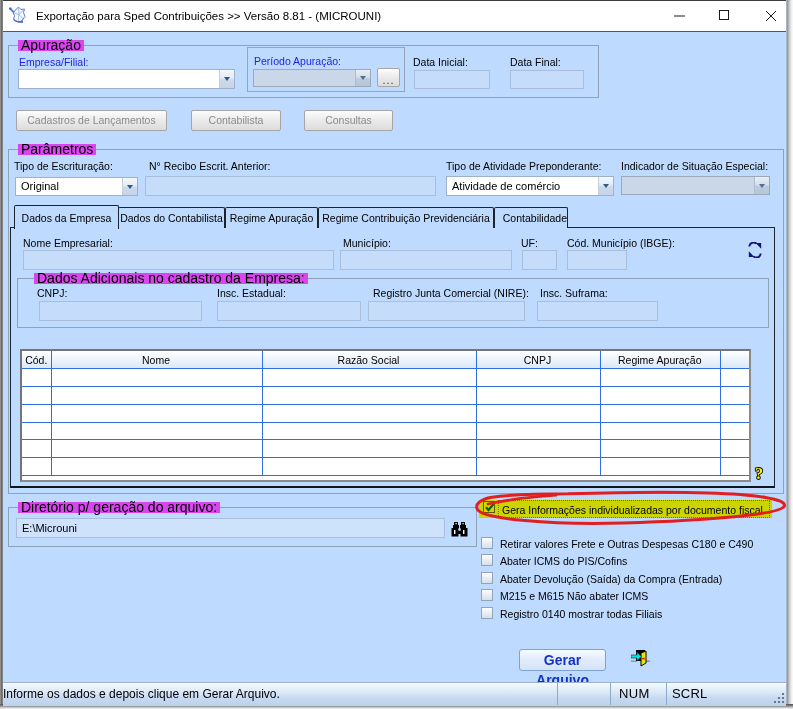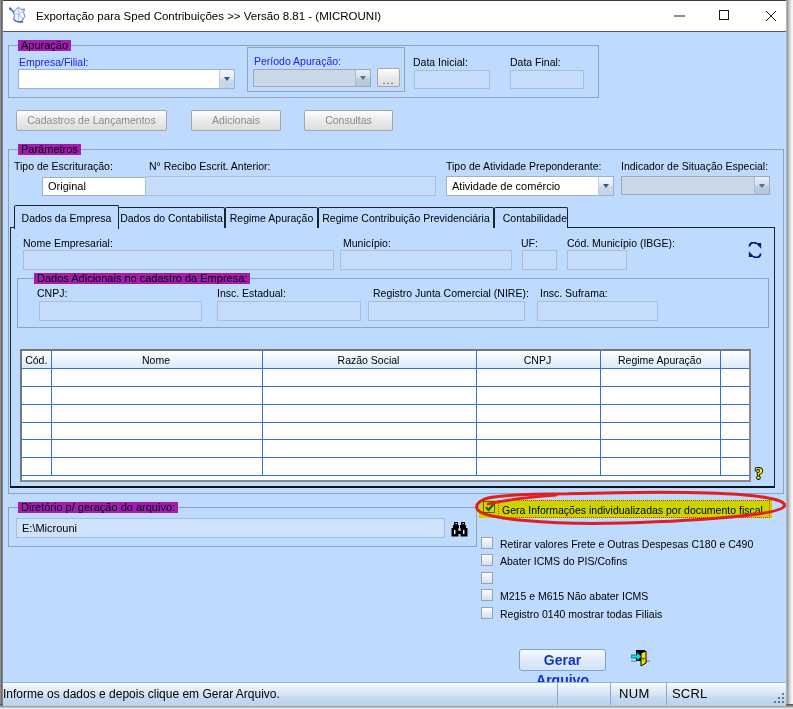--- a/index.html
+++ b/index.html
@@ -1,20 +1,20 @@
 <!DOCTYPE html>
 <html><head>
 <meta charset="utf-8">
 <style>
 html,body{margin:0;padding:0;}
 #win{position:relative;width:793px;height:709px;background:#bedaff;font-family:"Liberation Sans",sans-serif;overflow:hidden;}
 .lbl{position:absolute;font-size:10.5px;color:#000;white-space:nowrap;line-height:11px;}
 .blbl{position:absolute;font-size:10.5px;color:#2222e2;white-space:nowrap;line-height:11px;}
 .gb{position:absolute;border:1px solid #8fa3b8;}
-.gb>span{position:absolute;top:-6px;left:9px;background:#a21caf;padding:0 3px;font-size:11px;line-height:11px;color:#000;white-space:nowrap;}
+.gb>span{position:absolute;top:-6px;left:9px;background:#d946ef;padding:0 3px;font-size:14px;line-height:11px;color:#000;white-space:nowrap;}
 .dis{position:absolute;background:#c5ddfb;border:1px solid #a9bed9;}
 .combo{position:absolute;background:#fff;border:1px solid #9fb1c6;}
 .cbtn{position:absolute;top:0;right:0;bottom:0;width:14px;border-left:1px solid #c2cedc;background:linear-gradient(#f4f8fc,#e2ebf5 45%,#ccd9ea 55%,#c5d4e8);}
 .cbtn i{position:absolute;left:50%;margin-left:-3.5px;top:50%;margin-top:-2px;width:0;height:0;border-left:3.5px solid transparent;border-right:3.5px solid transparent;border-top:4.5px solid #2d5a8c;}
 .dcombo{position:absolute;background:#c9d7e9;border:1px solid #9ba9ba;}
 .dcbtn{position:absolute;top:0;right:0;bottom:0;width:14px;border-left:1px solid #aebccc;background:linear-gradient(#e8eef5,#d5dfeb 45%,#bccbdd 55%,#b6c6da);}
 .dcbtn i{position:absolute;left:50%;margin-left:-3.5px;top:50%;margin-top:-2px;width:0;height:0;border-left:3.5px solid transparent;border-right:3.5px solid transparent;border-top:4.5px solid #51718e;}
 .gbtn{position:absolute;border:1px solid #a6a6a6;border-radius:2px;background:linear-gradient(#fdfdfd,#ececec 45%,#dcdcdc);color:#8b8b8b;font-size:10.5px;text-align:center;}
 .cb{position:absolute;width:10px;height:10px;border:1px solid #92a5b8;background:linear-gradient(#fefefe,#e9eef4 50%,#d6dfe9);}
 .ctext{position:absolute;font-size:10.5px;color:#000;white-space:nowrap;line-height:12px;}
@@ -65,28 +65,28 @@
 <div class="gbtn" style="left:377px;top:68px;width:21px;height:17px;">
       <div style="position:absolute;left:0;right:0;bottom:3px;text-align:center;font-size:11px;line-height:6px;letter-spacing:1px;color:#2a3a4a;">...</div>
     </div>
 
 <div class="lbl" style="left:413px;top:57px;">Data Inicial:</div>
 <div class="dis" style="left:414px;top:70px;width:74px;height:17px;"></div>
 <div class="lbl" style="left:510px;top:57px;">Data Final:</div>
 <div class="dis" style="left:510px;top:70px;width:72px;height:17px;"></div>
 
 <div class="gbtn" style="left:16px;top:110px;width:149px;height:19px;line-height:19px;">Cadastros de Lançamentos</div>
-<div class="gbtn" style="left:191px;top:110px;width:88px;height:19px;line-height:19px;">Adicionais</div>
+<div class="gbtn" style="left:191px;top:110px;width:88px;height:19px;line-height:19px;">Contabilista</div>
 <div class="gbtn" style="left:304px;top:110px;width:87px;height:19px;line-height:19px;">Consultas</div>
 
 <div class="gb" style="left:8px;top:149px;width:774px;height:343px;">
       <span>Parâmetros</span>
     </div>
 <div class="lbl" style="left:14px;top:161px;">Tipo de Escrituração:</div>
-<div class="combo" style="left:15px;top:177px;width:121px;height:17px;margin-left:27px;">
+<div class="combo" style="left:15px;top:177px;width:121px;height:17px;">
       <span style="position:absolute;left:5px;top:2px;font-size:11px;">Original</span>
       <div class="cbtn">
         <i></i>
       </div>
     </div>
 <div class="lbl" style="left:149px;top:161px;">N° Recibo Escrit. Anterior:</div>
 <div class="dis" style="left:145px;top:176px;width:289px;height:18px;"></div>
 <div class="lbl" style="left:446px;top:161px;">Tipo de Atividade Preponderante:</div>
 <div class="combo" style="left:446px;top:176px;width:166px;height:18px;">
       <span style="position:absolute;left:5px;top:3px;font-size:11px;">Atividade de comércio</span>
@@ -199,20 +199,21 @@
 <svg style="position:absolute;left:468px;top:488px;" width="325" height="42" viewBox="0 0 325 42">
   <path d="M100,5.8 C160,4 215,4 240,5 C290,6.5 318,11 316.5,18 C314,26 245,32.5 155,35 C82,37 15,31 9.5,21.5 C6.5,16 13,11 24,9.2 C48,5.8 75,5.8 100,5.8" fill="none" stroke="#e11f1f" stroke-width="3" stroke-linecap="round"></path>
   <path d="M20,16 C38,12 62,9 88,7.2" fill="none" stroke="#e11f1f" stroke-width="2.8" stroke-linecap="round"></path>
 </svg>
 
 <div class="cb" style="left:481px;top:537px;"></div>
 <div class="ctext" style="left:500px;top:538px;">Retirar valores Frete e Outras Despesas C180 e C490</div>
 <div class="cb" style="left:481px;top:554px;"></div>
 <div class="ctext" style="left:500px;top:555px;">Abater ICMS do PIS/Cofins</div>
 <div class="cb" style="left:481px;top:572px;"></div>
+<div class="ctext" style="left:500px;top:573px;">Abater Devolução (Saída) da Compra (Entrada)</div>
 <div class="cb" style="left:481px;top:589px;"></div>
 <div class="ctext" style="left:500px;top:590px;">M215 e M615 Não abater ICMS</div>
 <div class="cb" style="left:481px;top:607px;"></div>
 <div class="ctext" style="left:500px;top:608px;">Registro 0140 mostrar todas Filiais</div>
 
 <div style="position:absolute;left:519px;top:649px;width:85px;height:20px;border:1px solid #7fa3cc;border-radius:3px;background:linear-gradient(#f7fbff,#e2edfb 45%,#d3e3f7);text-align:center;line-height:20px;font-size:14px;font-weight:bold;color:#1232c8;">Gerar Arquivo</div>
 
 <svg style="position:absolute;left:631px;top:649px" width="19" height="19" viewBox="0 0 19 19">
   <rect x="0" y="11.4" width="6" height="1.6" fill="#9a9a9a"></rect>
   <rect x="13.5" y="11.4" width="5.5" height="1.6" fill="#9a9a9a"></rect>

